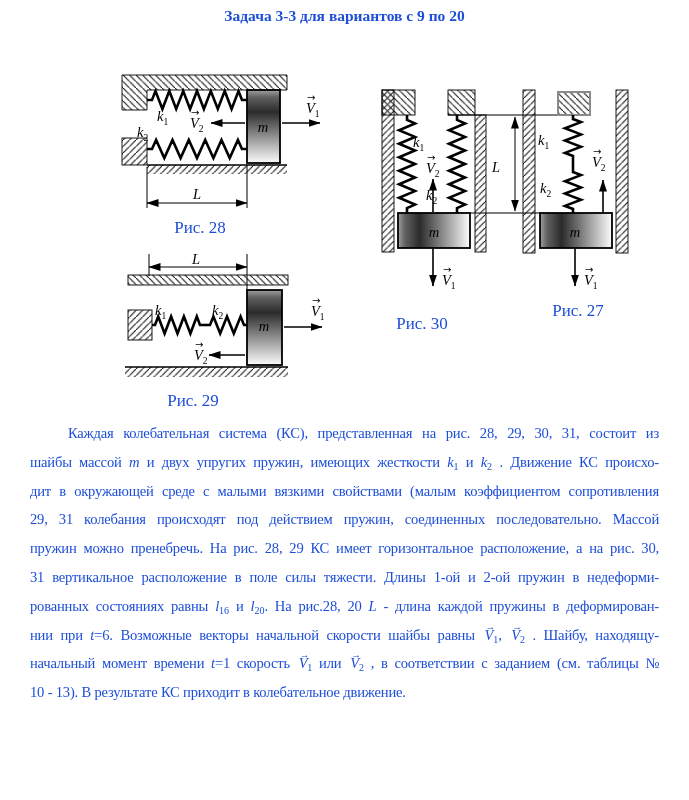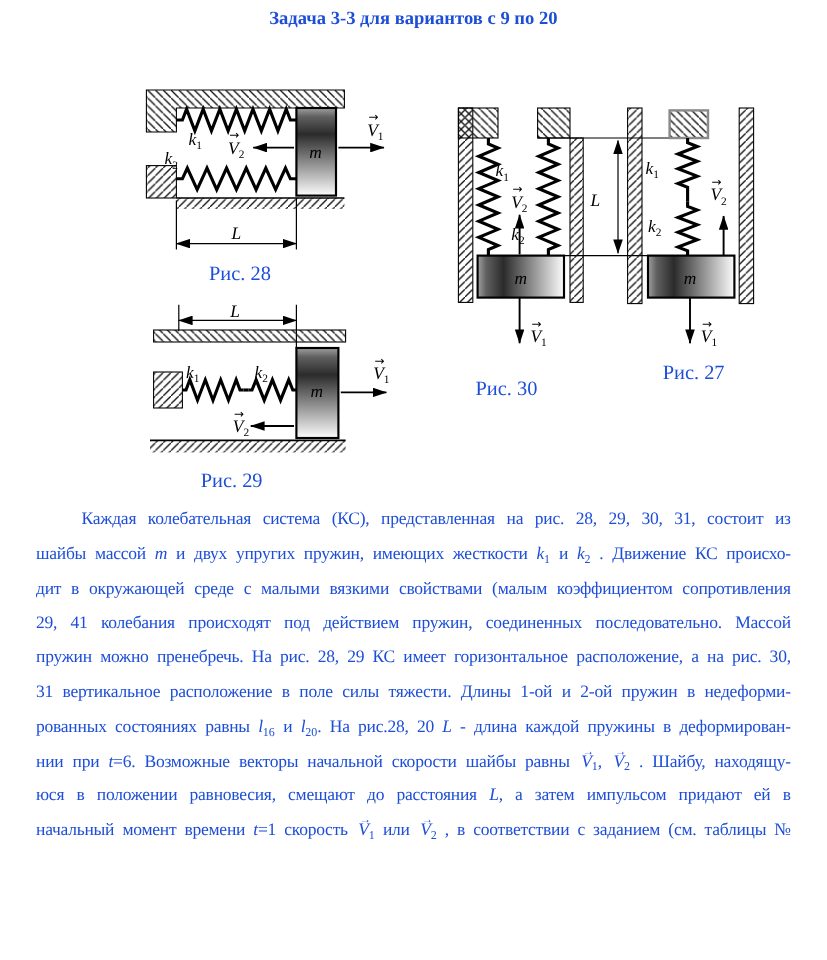--- a/index.html
+++ b/index.html
@@ -163,22 +163,22 @@
     <text class="sv-it" x="216" y="200"><tspan>V</tspan><tspan class="sv-sub" dy="3.5">1</tspan></text>
     <text class="sv-arrow" x="217" y="188">→</text>
   </svg>
   <div id="cap30" class="fig-caption">Рис. 30</div>
   <div id="cap31" class="fig-caption">Рис. 27</div>
 
   <div class="para">
     <div class="tline first"><span>Каждая колебательная система (КС), представленная на рис. 28, 29, 30, 31, состоит из</span></div>
     <div class="tline"><span>шайбы массой </span><span class="seg-i">m</span><span> и двух упругих пружин, имеющих жесткости </span><span class="seg-i">k</span><span class="seg-sub">1</span><span> и </span><span class="seg-i">k</span><span class="seg-sub">2</span><span> . Движение КС происхо-</span></div>
     <div class="tline"><span>дит в окружающей среде с малыми вязкими свойствами (малым коэффициентом сопротивления</span></div>
-    <div class="tline"><span>29, 41 колебания происходят под действием пружин, соединенных последовательно. Массой</span></div>
+    <div class="tline"><span>29, 31 колебания происходят под действием пружин, соединенных последовательно. Массой</span></div>
     <div class="tline"><span>пружин можно пренебречь. На рис. 28, 29 КС имеет горизонтальное расположение, а на рис. 30,</span></div>
     <div class="tline"><span>31 вертикальное расположение в поле силы тяжести. Длины 1-ой и 2-ой пружин в недеформи-</span></div>
     <div class="tline"><span>рованных состояниях равны </span><span class="seg-i">l</span><span class="seg-sub">16</span><span> и </span><span class="seg-i">l</span><span class="seg-sub">20</span><span>. На рис.28, 20 </span><span class="seg-i">L</span><span> - длина каждой пружины в деформирован-</span></div>
     <div class="tline"><span>нии при </span><span class="seg-i">t</span><span>=6. Возможные векторы начальной скорости шайбы равны </span><span class="seg-vec">V</span><span class="seg-sub">1</span><span>, </span><span class="seg-vec">V</span><span class="seg-sub">2</span><span> . Шайбу, находящу-</span></div>
-    <div class="tline"><span>юся в положении равновесия, смещают до расстояния </span><span class="seg-i">L</span><span>, а затем импульсом придают ей в</span></div>
     <div class="tline"><span>начальный момент времени </span><span class="seg-i">t</span><span>=1 скорость </span><span class="seg-vec">V</span><span class="seg-sub">1</span><span> или </span><span class="seg-vec">V</span><span class="seg-sub">2</span><span> , в соответствии с заданием (см. таблицы №</span></div>
+    <div class="tline last"><span>10 - 13). В результате КС приходит в колебательное движение.</span></div>
   </div>
 
 </div>
 
 </body></html>

